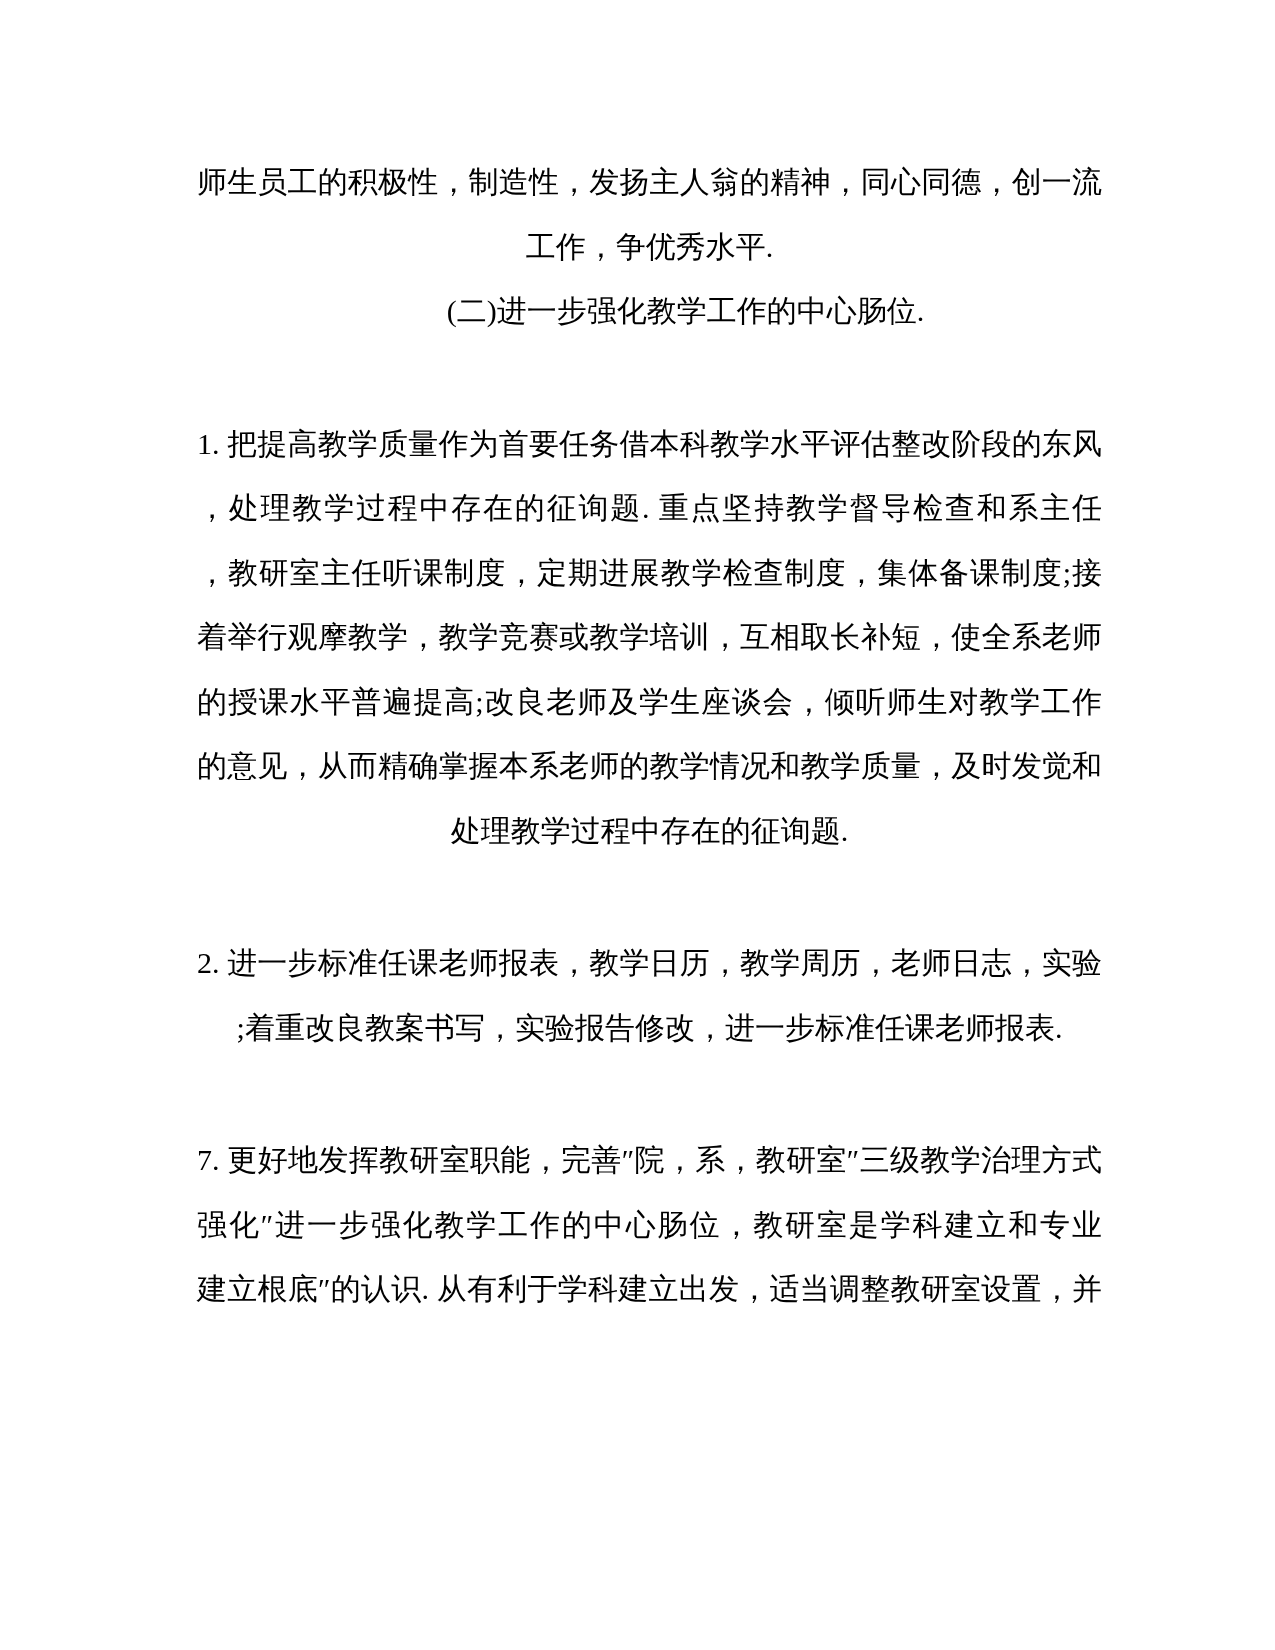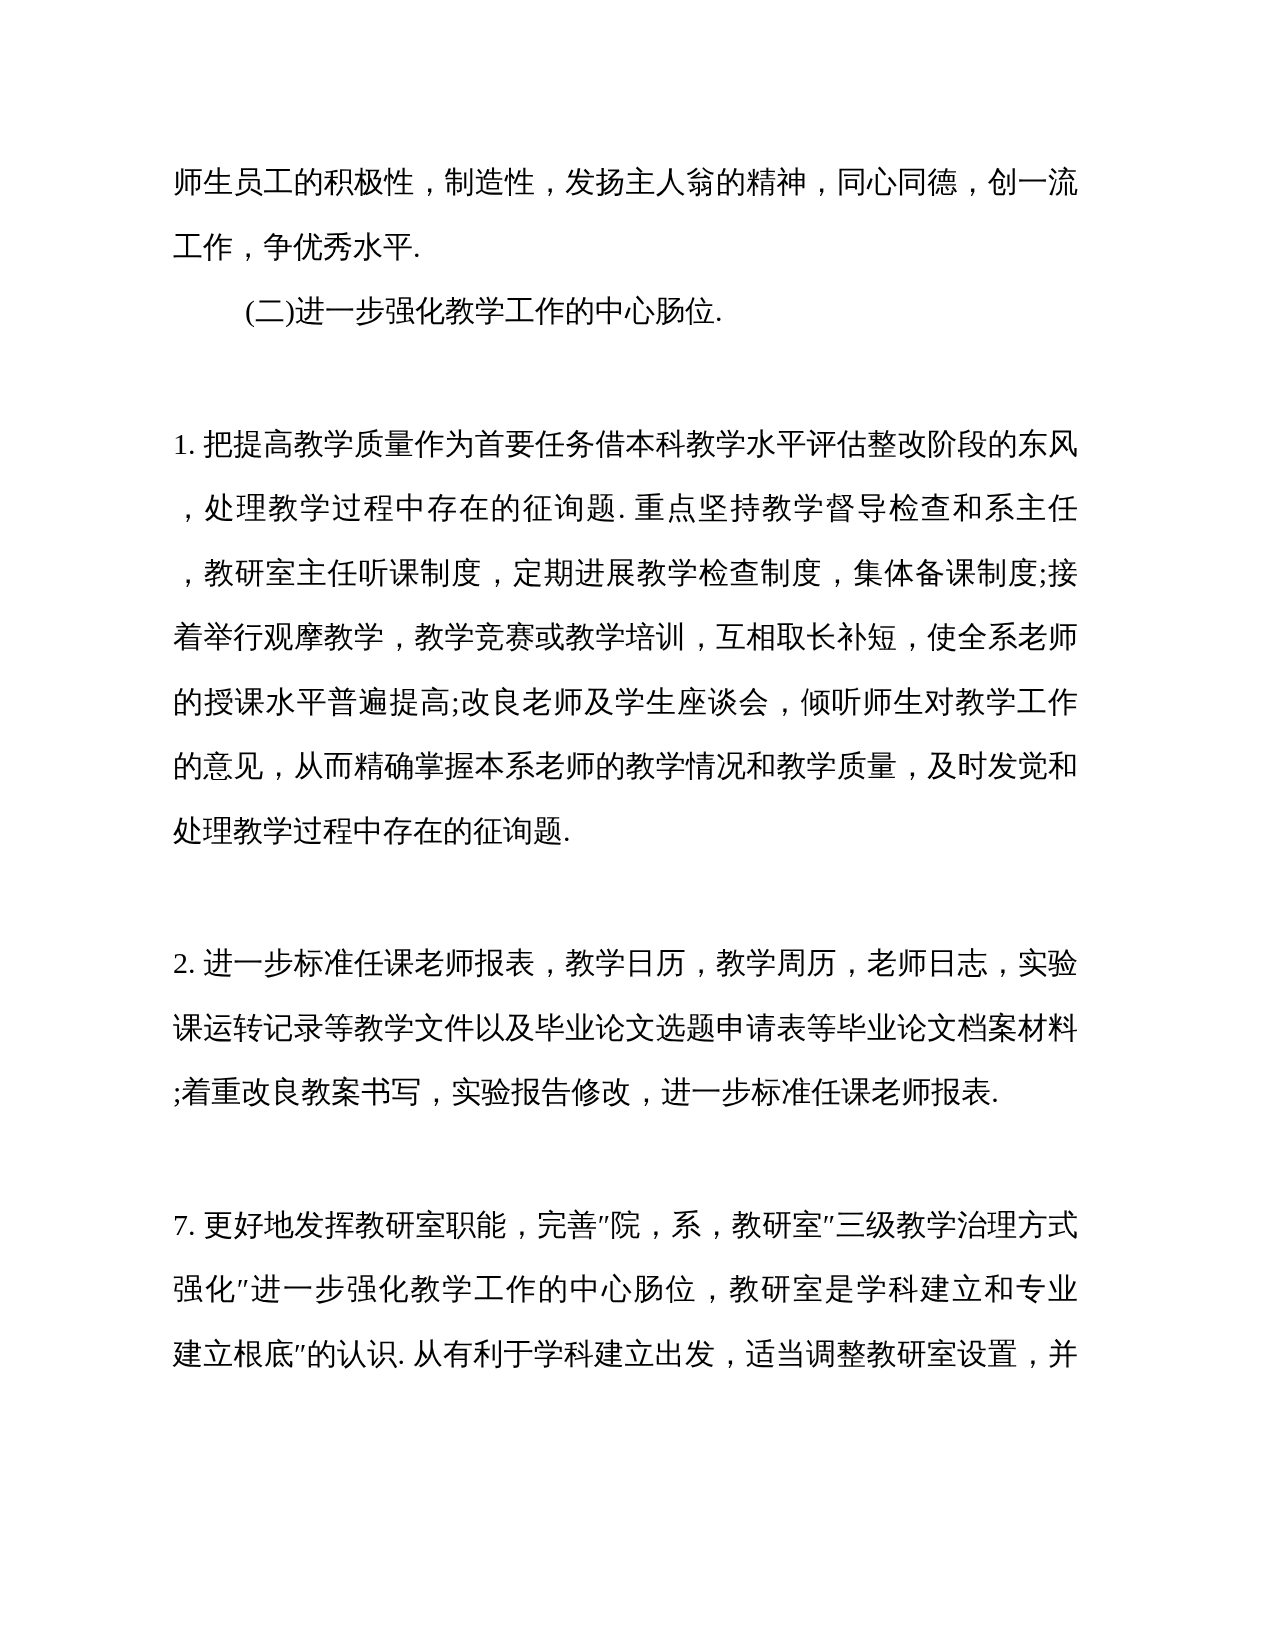--- a/index.html
+++ b/index.html
@@ -10,33 +10,33 @@
   .page {
     position: relative;
     width: 1275px;
     height: 1650px;
     background: #ffffff;
     overflow: hidden;
     font-family: "Liberation Serif", "DejaVu Serif", serif;
   }
   .content {
     position: absolute;
-    left: 173px;
+    left: 197px;
     top: 150px;
     width: 905px;
     font-size: 30px;
     line-height: 64.5px;
     color: #000000;
     font-weight: 400;
   }
   .para { margin: 0; }
   .para.gap { margin-top: 68px; }
   .line {
     height: 64.5px;
-    text-align: left;
+    text-align: center;
     overflow: visible;
   }
   .line.justify {
     text-align: justify;
     text-align-last: justify;
   }
   .line.indent {
     text-indent: 72px;
   }
 </style>
@@ -56,21 +56,20 @@
         <div class="line justify">1. 把提高教学质量作为首要任务借本科教学水平评估整改阶段的东风</div>
         <div class="line justify">，处理教学过程中存在的征询题. 重点坚持教学督导检查和系主任</div>
         <div class="line justify">，教研室主任听课制度，定期进展教学检查制度，集体备课制度;接</div>
         <div class="line justify">着举行观摩教学，教学竞赛或教学培训，互相取长补短，使全系老师</div>
         <div class="line justify">的授课水平普遍提高;改良老师及学生座谈会，倾听师生对教学工作</div>
         <div class="line justify">的意见，从而精确掌握本系老师的教学情况和教学质量，及时发觉和</div>
         <div class="line">处理教学过程中存在的征询题.</div>
       </div>
       <div class="para gap">
         <div class="line justify">2. 进一步标准任课老师报表，教学日历，教学周历，老师日志，实验</div>
-        <div class="line justify">课运转记录等教学文件以及毕业论文选题申请表等毕业论文档案材料</div>
         <div class="line">;着重改良教案书写，实验报告修改，进一步标准任课老师报表.</div>
       </div>
       <div class="para gap">
         <div class="line justify">7. 更好地发挥教研室职能，完善″院，系，教研室″三级教学治理方式</div>
         <div class="line justify">强化″进一步强化教学工作的中心肠位，教研室是学科建立和专业</div>
         <div class="line justify">建立根底″的认识. 从有利于学科建立出发，适当调整教研室设置，并</div>
       </div>
     </div>
 </div>
 

